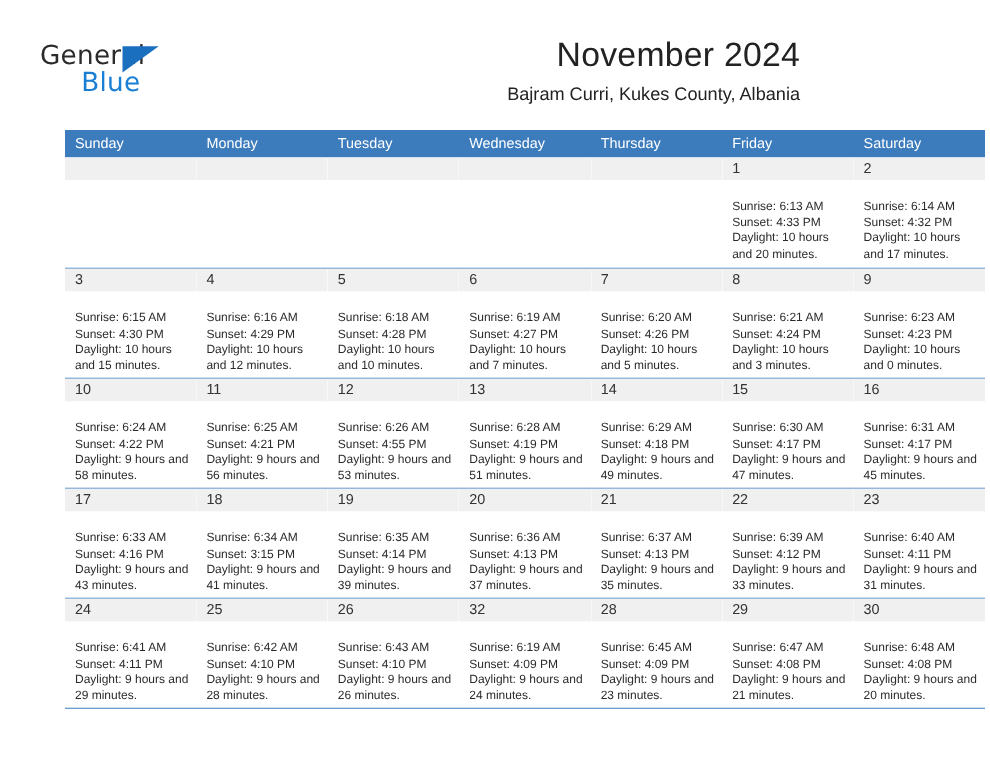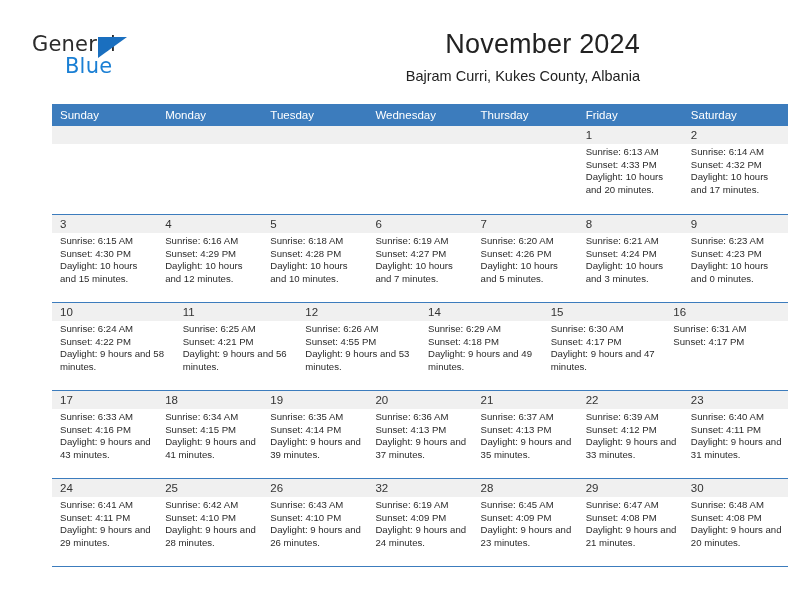--- a/index.html
+++ b/index.html
@@ -128,21 +128,21 @@
     font-size: 11.5px;
     color: #333333;
     line-height: 18px;
     padding-left: 8px;
     box-sizing: border-box;
   }
   .day-cell.empty .daynum-band {
     background: #f0f0f0;
   }
   .day-info {
-    padding: 2px 6px 0 8px;
+    padding: 16px 6px 0 8px;
     font-size: 9.6px;
     line-height: 12.6px;
     color: #2b2b2b;
   }
   .day-info div {
     white-space: nowrap;
   }
   .day-info .daylight {
     white-space: normal;
   }
@@ -290,57 +290,66 @@
           </div>
           <div class="day-cell">
             <div class="daynum-band">12</div>
             <div class="day-info">
               <div>Sunrise: 6:26 AM</div>
               <div>Sunset: 4:55 PM</div>
               <div class="daylight">Daylight: 9 hours and 53 minutes.</div>
             </div>
           </div>
           <div class="day-cell">
+            <div class="daynum-band">13</div>
+            <div class="day-info">
+              <div>Sunrise: 6:28 AM</div>
+              <div>Sunset: 4:19 PM</div>
+              <div class="daylight">Daylight: 9 hours and 51 minutes.</div>
+            </div>
+          </div>
+          <div class="day-cell">
             <div class="daynum-band">14</div>
             <div class="day-info">
               <div>Sunrise: 6:29 AM</div>
               <div>Sunset: 4:18 PM</div>
               <div class="daylight">Daylight: 9 hours and 49 minutes.</div>
             </div>
           </div>
           <div class="day-cell">
             <div class="daynum-band">15</div>
             <div class="day-info">
               <div>Sunrise: 6:30 AM</div>
               <div>Sunset: 4:17 PM</div>
               <div class="daylight">Daylight: 9 hours and 47 minutes.</div>
             </div>
           </div>
           <div class="day-cell">
             <div class="daynum-band">16</div>
             <div class="day-info">
               <div>Sunrise: 6:31 AM</div>
               <div>Sunset: 4:17 PM</div>
+              <div class="daylight">Daylight: 9 hours and 45 minutes.</div>
             </div>
           </div>
         </div>
         <div class="week-row">
           <div class="day-cell">
             <div class="daynum-band">17</div>
             <div class="day-info">
               <div>Sunrise: 6:33 AM</div>
               <div>Sunset: 4:16 PM</div>
               <div class="daylight">Daylight: 9 hours and 43 minutes.</div>
             </div>
           </div>
           <div class="day-cell">
             <div class="daynum-band">18</div>
             <div class="day-info">
               <div>Sunrise: 6:34 AM</div>
-              <div>Sunset: 4:15 PM</div>
+              <div>Sunset: 3:15 PM</div>
               <div class="daylight">Daylight: 9 hours and 41 minutes.</div>
             </div>
           </div>
           <div class="day-cell">
             <div class="daynum-band">19</div>
             <div class="day-info">
               <div>Sunrise: 6:35 AM</div>
               <div>Sunset: 4:14 PM</div>
               <div class="daylight">Daylight: 9 hours and 39 minutes.</div>
             </div>

